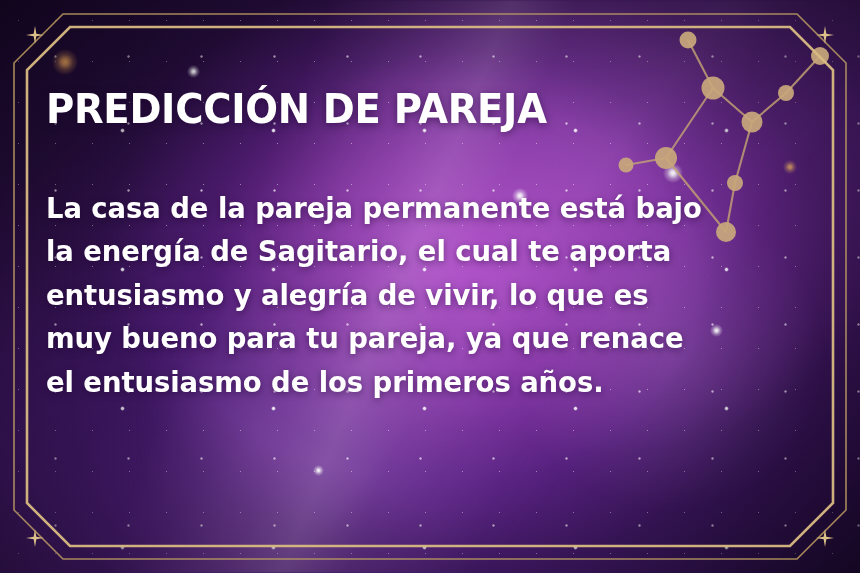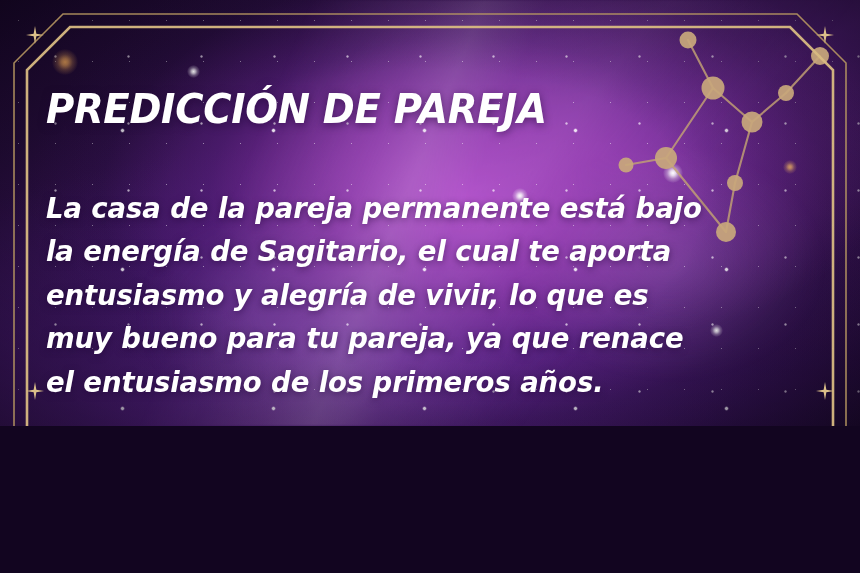--- a/index.html
+++ b/index.html
@@ -4,26 +4,25 @@
 <title>Predicción de Pareja</title>
 <style>
   html, body {
     margin: 0;
     padding: 0;
     background: #120520;
   }
   #card {
     position: relative;
     width: 860px;
-    height: 426px;
+    height: 573px;
     overflow: hidden;
     font-family: "Liberation Sans", sans-serif;
     background: #2a0f3f;
     user-select: none;
-    font-style: italic;
   }
 
   
   .bg-layer {
     position: absolute;
     inset: 0;
     pointer-events: none;
   }
 
   

